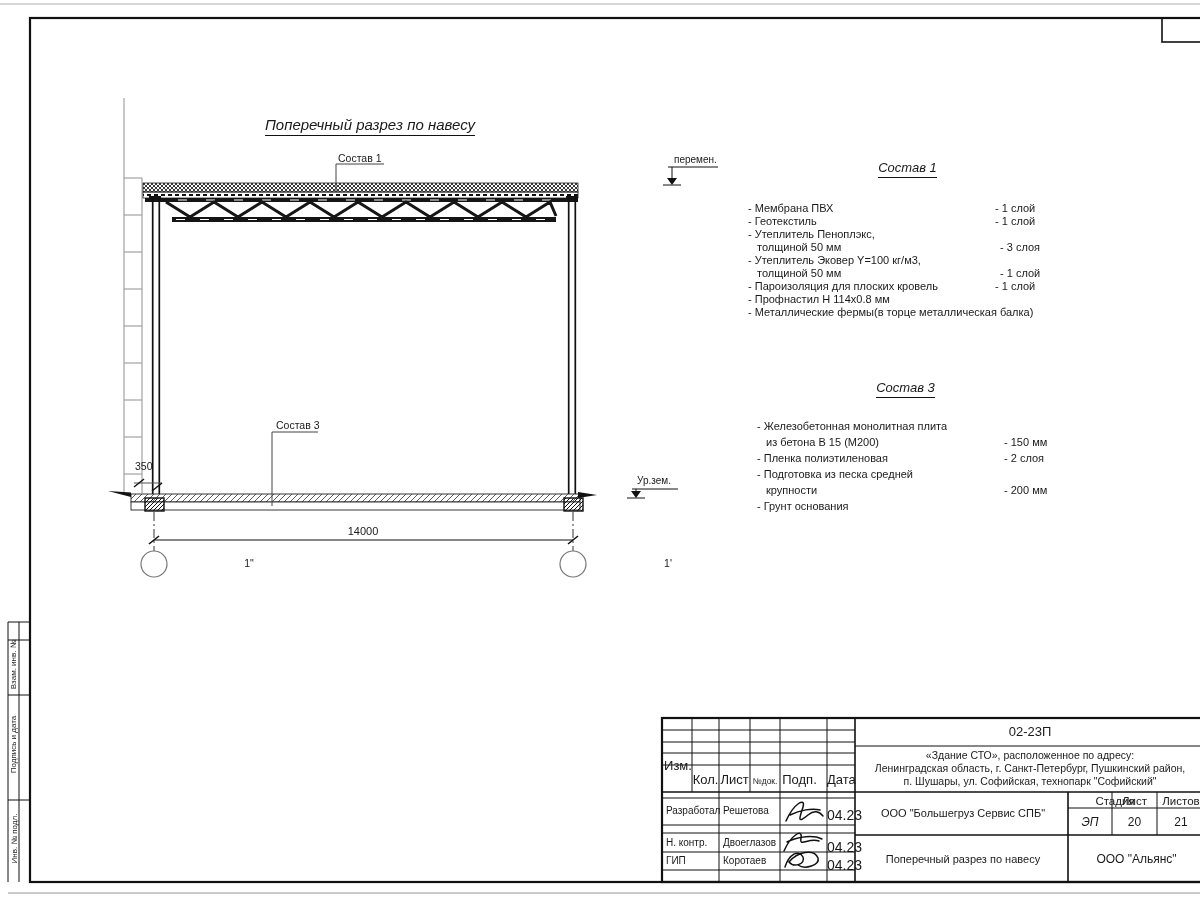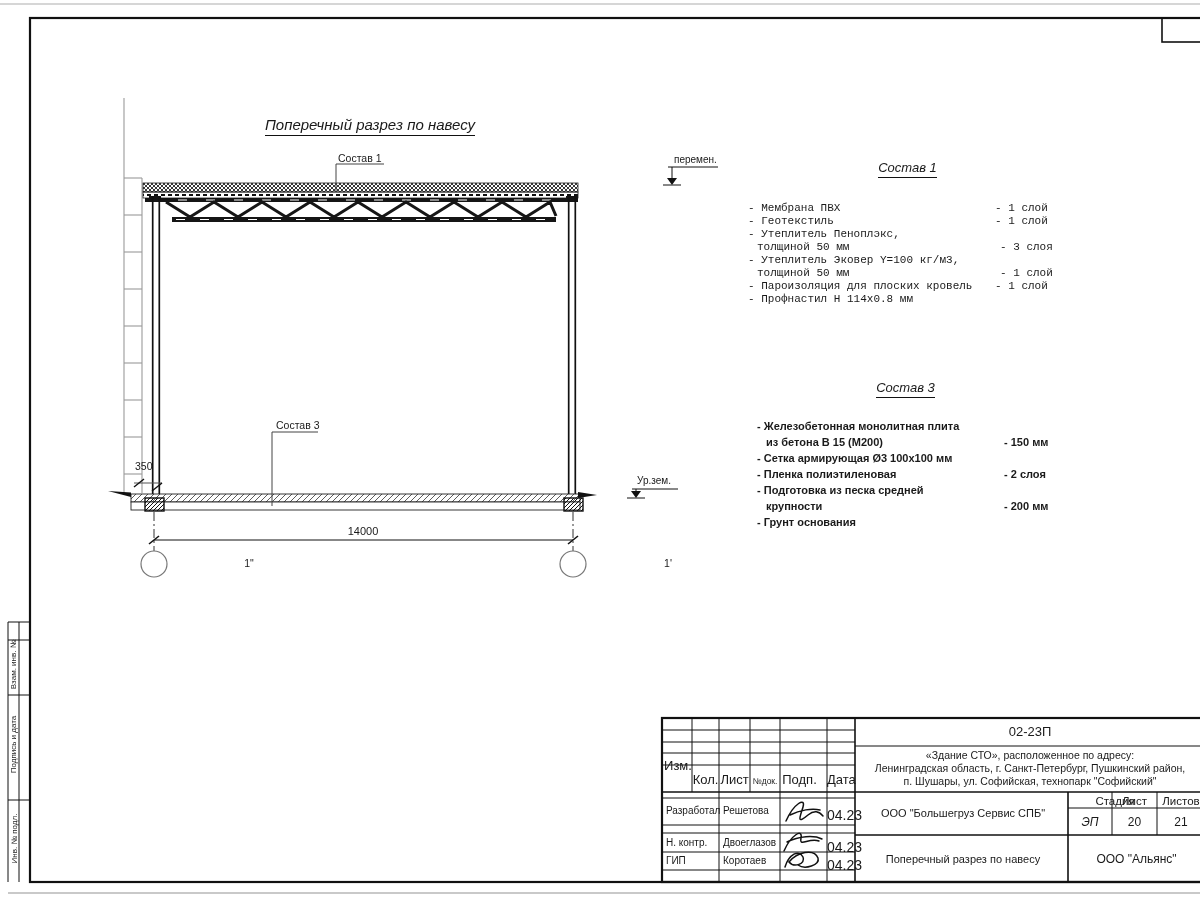--- a/index.html
+++ b/index.html
@@ -11,21 +11,21 @@
   .abs{position:absolute;}
   svg{position:absolute;overflow:visible;}
   .lbl{position:absolute;white-space:nowrap;color:#1a1a1a;}
   .ctr{text-align:center;}
   .it{font-style:italic;}
   .ul{border-bottom:1.2px solid #111;padding-bottom:2px;}
   
   .complist{position:absolute;}
   .crow{position:relative;font-size:11px;line-height:13px;white-space:nowrap;}
   .crow .qty{position:absolute;left:247px;top:0;}
-  .s3 .crow{line-height:16px;font-weight:bold;}
+  .s3 .crow{line-height:16px;}
   .ind{padding-left:9px;}
   
   .rot{position:absolute;transform:rotate(-90deg);text-align:center;font-size:8px;color:#222;white-space:nowrap;}
   
   #tb-text span{position:absolute;white-space:nowrap;}
   .tb-big{font-size:13px;}
   .tb-med{font-size:11px;}
   .tb-sm{font-size:10px;}
   .tb-xs{font-size:8.5px;}
   .tb-date{font-size:14px;}
@@ -156,38 +156,38 @@
 <span class="lbl" style="left:276px;top:419px;font-size:10.5px;">Состав 3</span>
 <span class="lbl" style="left:637px;top:475px;font-size:10px;">Ур.зем.</span>
 <span class="lbl" style="left:135px;top:460px;font-size:10.5px;">350</span>
 <span class="lbl ctr" style="left:333px;top:525px;width:60px;font-size:11px;">14000</span>
 <span class="lbl ctr" style="left:236px;top:557px;width:26px;font-size:10.5px;">1"</span>
 <span class="lbl ctr" style="left:655px;top:557px;width:26px;font-size:10.5px;">1'</span>
 
 <div class="lbl it ctr" style="left:855px;top:160px;width:105px;font-size:13px;">
   <span class="ul">Состав 1</span>
 </div>
-<div class="complist s1" style="left:748px;top:202px;width:350px;font-family:Liberation Mono, monospace;">
+<div class="complist s1" style="left:748px;top:202px;width:350px;">
   <div class="crow"><span>- Мембрана ПВХ</span><span class="qty">- 1 слой</span></div>
   <div class="crow"><span>- Геотекстиль</span><span class="qty">- 1 слой</span></div>
   <div class="crow"><span>- Утеплитель Пеноплэкс,</span><span class="qty"></span></div>
   <div class="crow"><span class="ind">толщиной 50 мм</span><span class="qty" style="left:252px;">- 3 слоя</span></div>
   <div class="crow"><span>- Утеплитель Эковер Y=100 кг/м3,</span><span class="qty"></span></div>
   <div class="crow"><span class="ind">толщиной 50 мм</span><span class="qty" style="left:252px;">- 1 слой</span></div>
   <div class="crow"><span>- Пароизоляция для плоских кровель</span><span class="qty">- 1 слой</span></div>
   <div class="crow"><span>- Профнастил Н 114х0.8 мм</span></div>
+  <div class="crow"><span>- Металлические фермы(в торце металлическая балка)</span></div>
 </div>
 
 <div class="lbl it ctr" style="left:853px;top:380px;width:105px;font-size:13px;">
   <span class="ul">Состав 3</span>
 </div>
 <div class="complist s3" style="left:757px;top:418px;width:330px;">
   <div class="crow"><span>- Железобетонная  монолитная плита</span></div>
   <div class="crow"><span class="ind">из бетона В 15 (М200)</span><span class="qty">- 150 мм</span></div>
-  <div class="crow"><span>- Сетка армирующая Ø3 100х100 мм</span></div>
   <div class="crow"><span>- Пленка полиэтиленовая</span><span class="qty">-  2 слоя</span></div>
   <div class="crow"><span>- Подготовка из песка средней</span></div>
   <div class="crow"><span class="ind">крупности</span><span class="qty">- 200 мм</span></div>
   <div class="crow"><span>- Грунт основания</span></div>
 </div>
 
 <div class="rot" style="left:-14px;top:660px;width:55px;">Взам. инв. №</div>
 <div class="rot" style="left:-39px;top:740px;width:105px;">Подпись и дата</div>
 <div class="rot" style="left:-27px;top:834px;width:82px;">Инв. № подл.</div>
 

